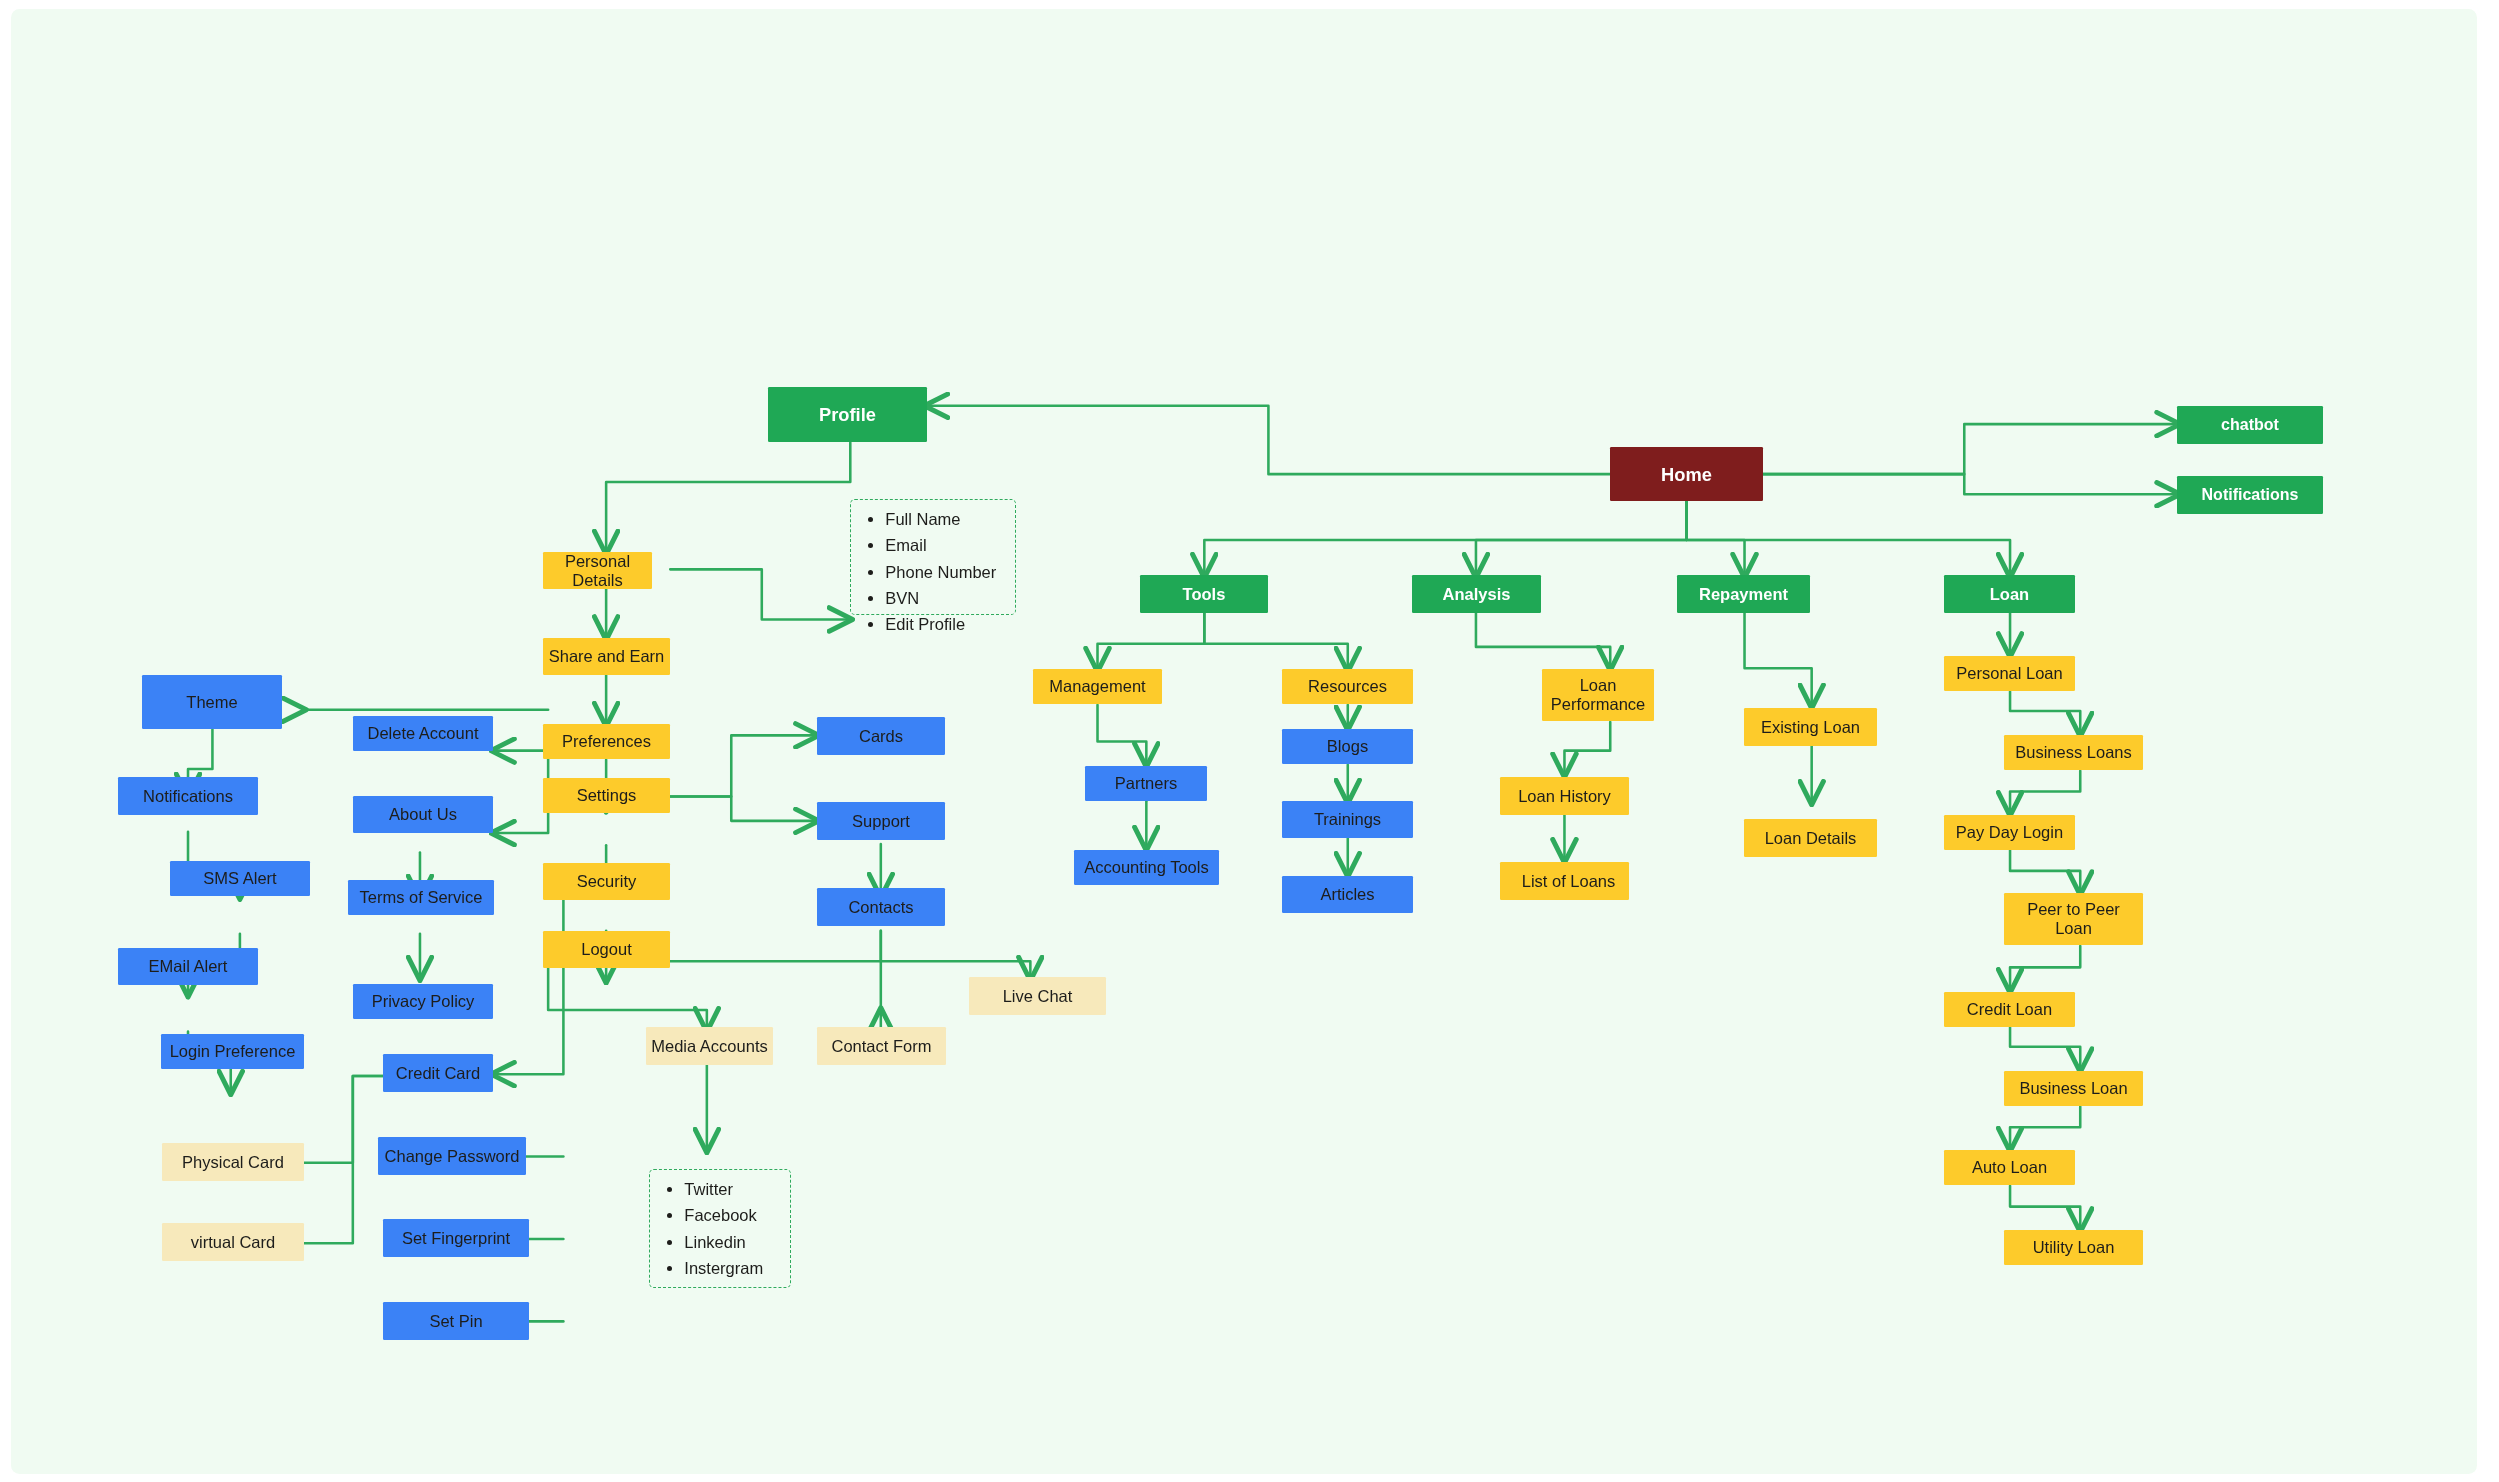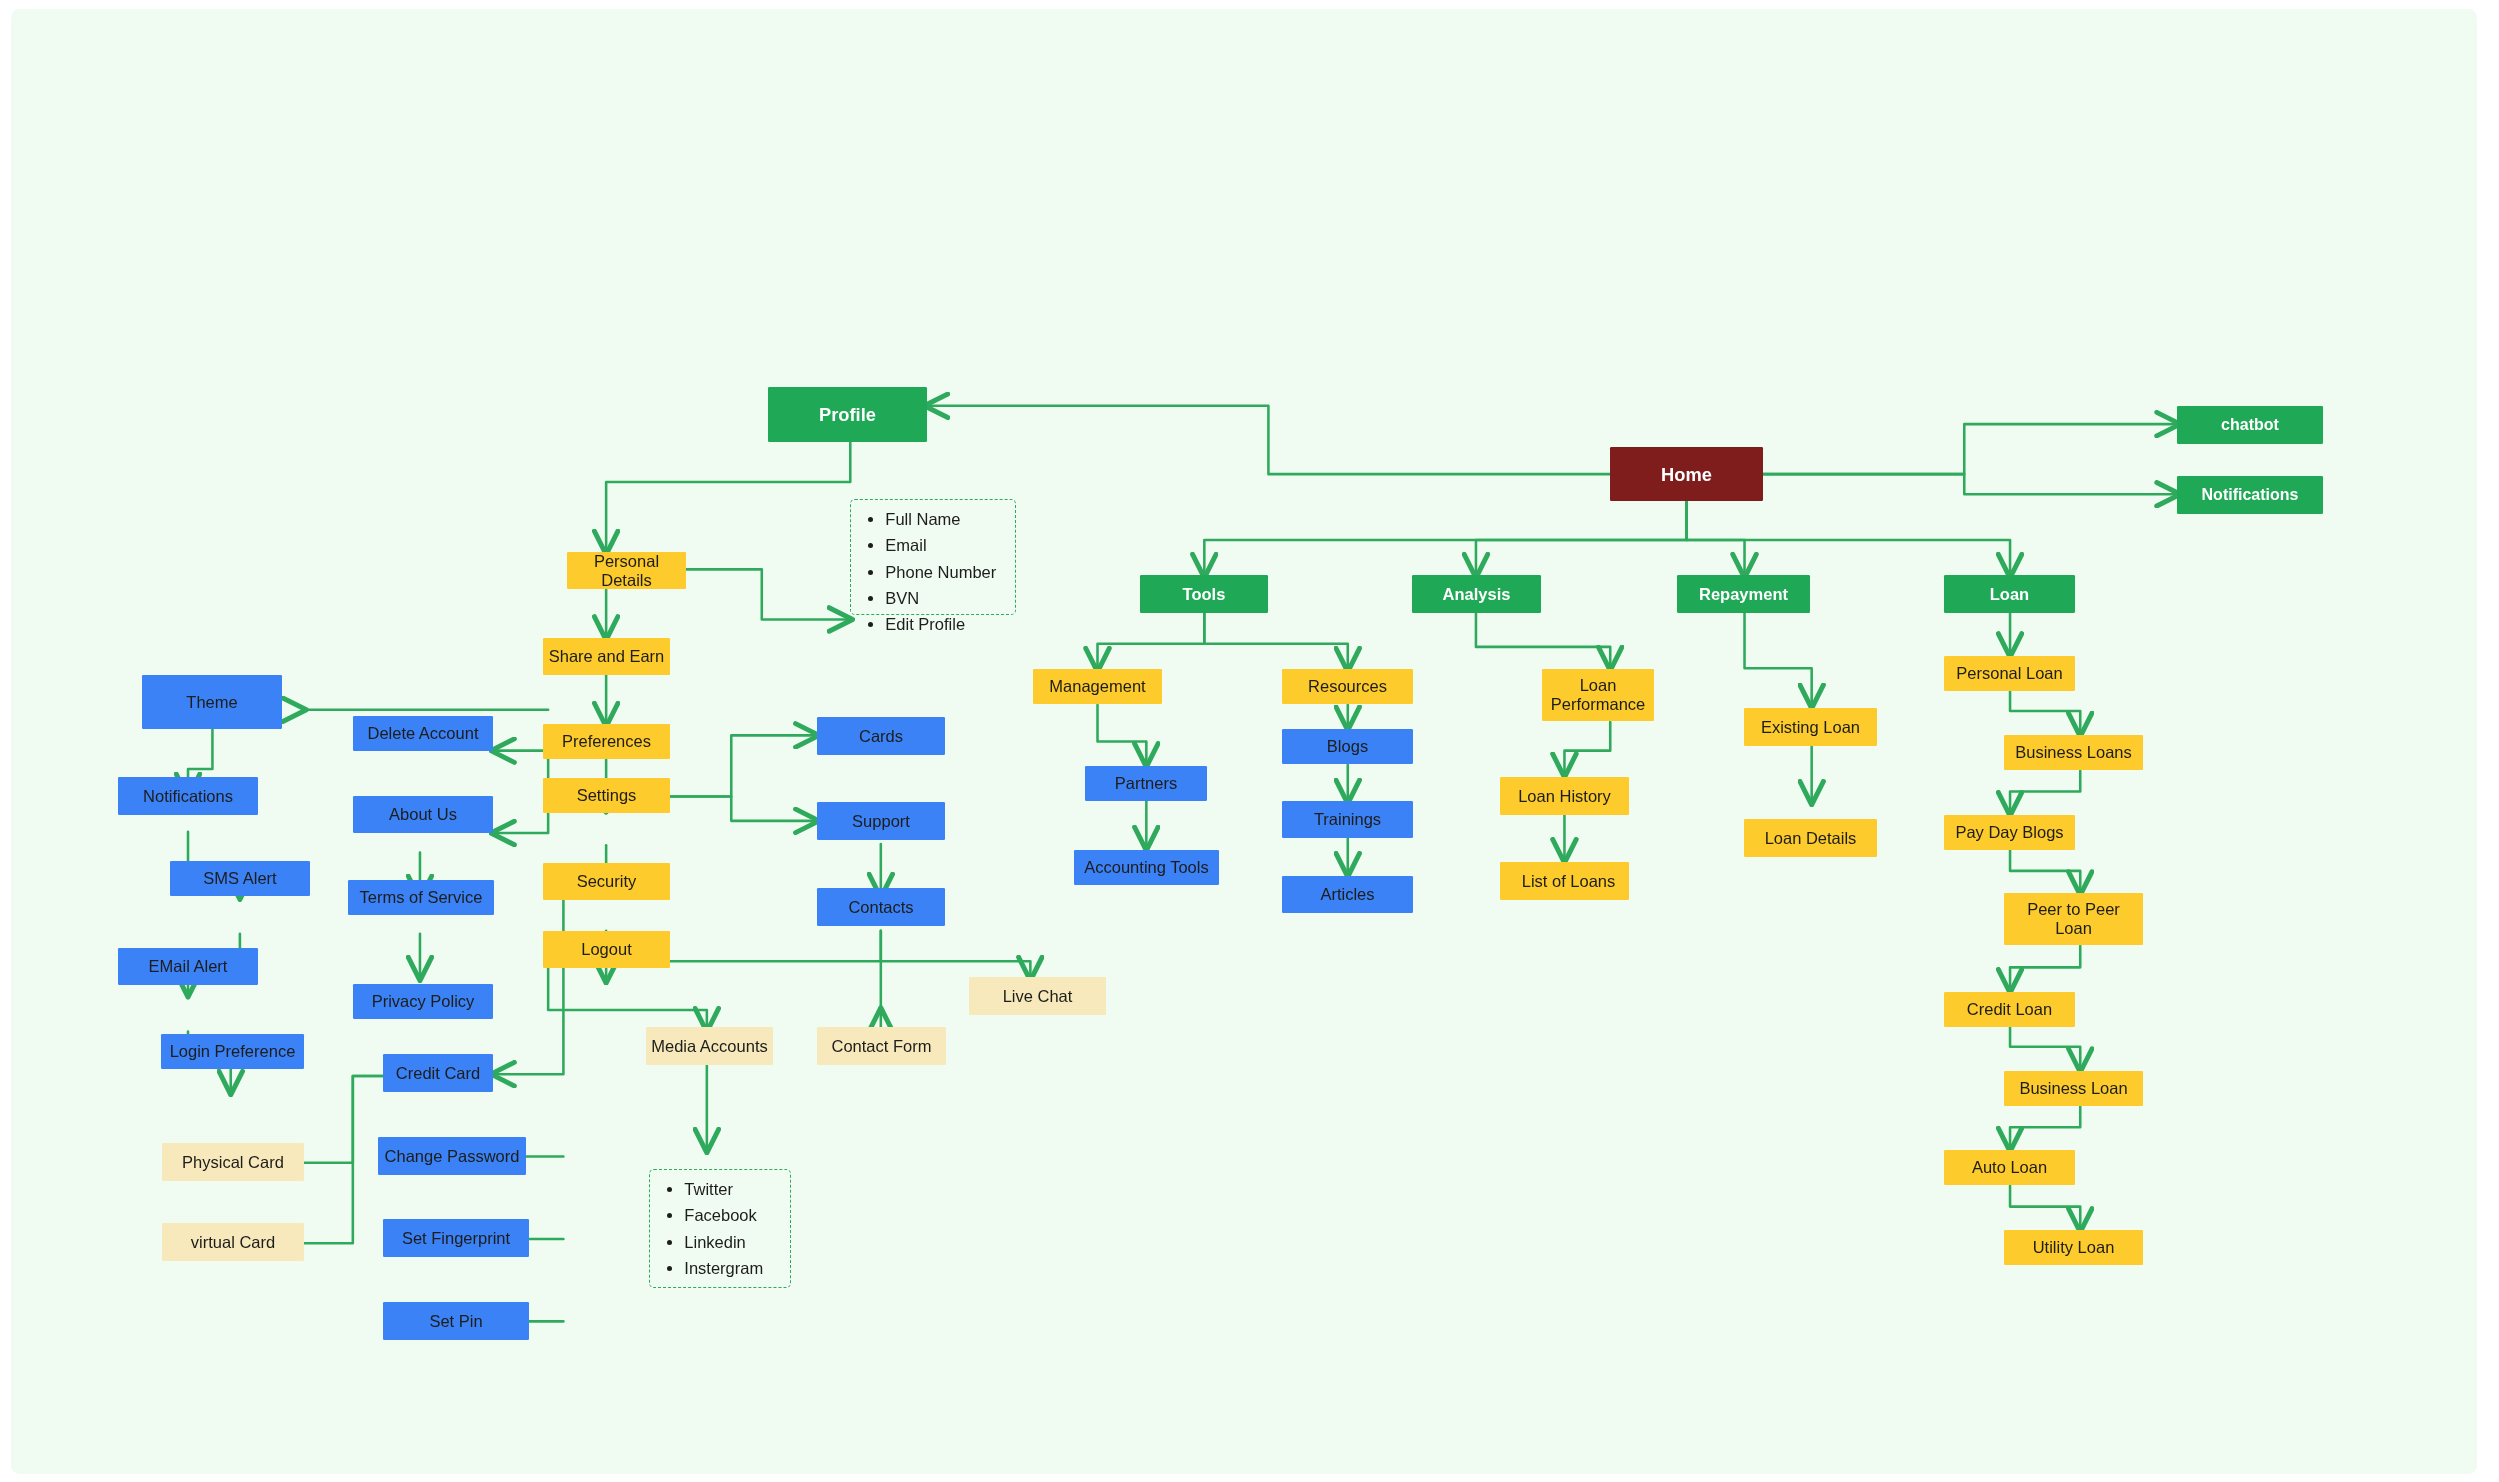--- a/index.html
+++ b/index.html
@@ -135,21 +135,21 @@
   <div class="node n-green" style="left:2166px;top:467px;width:146px;height:38px;font-size:16px;">Notifications</div>
 
   <div class="node n-green" style="left:1129px;top:566px;width:128px;height:38px;font-size:16.5px;">Tools</div>
 
   <div class="node n-green" style="left:1401px;top:566px;width:129px;height:38px;font-size:16.5px;">Analysis</div>
 
   <div class="node n-green" style="left:1666px;top:566px;width:133px;height:38px;font-size:16.5px;">Repayment</div>
 
   <div class="node n-green" style="left:1933px;top:566px;width:131px;height:38px;font-size:16.5px;">Loan</div>
 
-  <div class="node n-yellow" style="left:532px;top:543px;width:119px;height:37px;font-size:16.5px;margin-left:24px;">Personal Details</div>
+  <div class="node n-yellow" style="left:532px;top:543px;width:109px;height:37px;font-size:16.5px;">Personal Details</div>
 
   <div class="node n-yellow" style="left:532px;top:629px;width:127px;height:37px;font-size:16.5px;">Share and Earn</div>
 
   <div class="node n-yellow" style="left:532px;top:715px;width:127px;height:35px;font-size:16.5px;">Preferences</div>
 
   <div class="node n-yellow" style="left:532px;top:769px;width:127px;height:35px;font-size:16.5px;">Settings</div>
 
   <div class="node n-yellow" style="left:532px;top:854px;width:127px;height:37px;font-size:16.5px;">Security</div>
 
   <div class="node n-yellow" style="left:532px;top:922px;width:127px;height:37px;font-size:16.5px;">Logout</div>
@@ -236,21 +236,21 @@
   <div class="node n-yellow" style="left:1489px;top:853px;width:129px;height:38px;font-size:16.5px;padding-left:8px;">List of Loans</div>
 
   <div class="node n-yellow" style="left:1733px;top:699px;width:133px;height:38px;font-size:16.5px;">Existing Loan</div>
 
   <div class="node n-yellow" style="left:1733px;top:810px;width:133px;height:38px;font-size:16.5px;">Loan Details</div>
 
   <div class="node n-yellow" style="left:1933px;top:647px;width:131px;height:35px;font-size:16.5px;">Personal Loan</div>
 
   <div class="node n-yellow" style="left:1993px;top:726px;width:139px;height:35px;font-size:16.5px;">Business Loans</div>
 
-  <div class="node n-yellow" style="left:1933px;top:806px;width:131px;height:35px;font-size:16.5px;">Pay Day Blogs</div>
+  <div class="node n-yellow" style="left:1933px;top:806px;width:131px;height:35px;font-size:16.5px;">Pay Day Login</div>
 
   <div class="node n-yellow" style="left:1993px;top:884px;width:139px;height:52px;font-size:16.5px;padding:0 7.3px;">Peer to Peer Loan</div>
 
   <div class="node n-yellow" style="left:1933px;top:983px;width:131px;height:35px;font-size:16.5px;">Credit Loan</div>
 
   <div class="node n-yellow" style="left:1993px;top:1062px;width:139px;height:35px;font-size:16.5px;">Business Loan</div>
 
   <div class="node n-yellow" style="left:1933px;top:1141px;width:131px;height:35px;font-size:16.5px;">Auto Loan</div>
 
   <div class="node n-yellow" style="left:1993px;top:1221px;width:139px;height:35px;font-size:16.5px;">Utility Loan</div>

